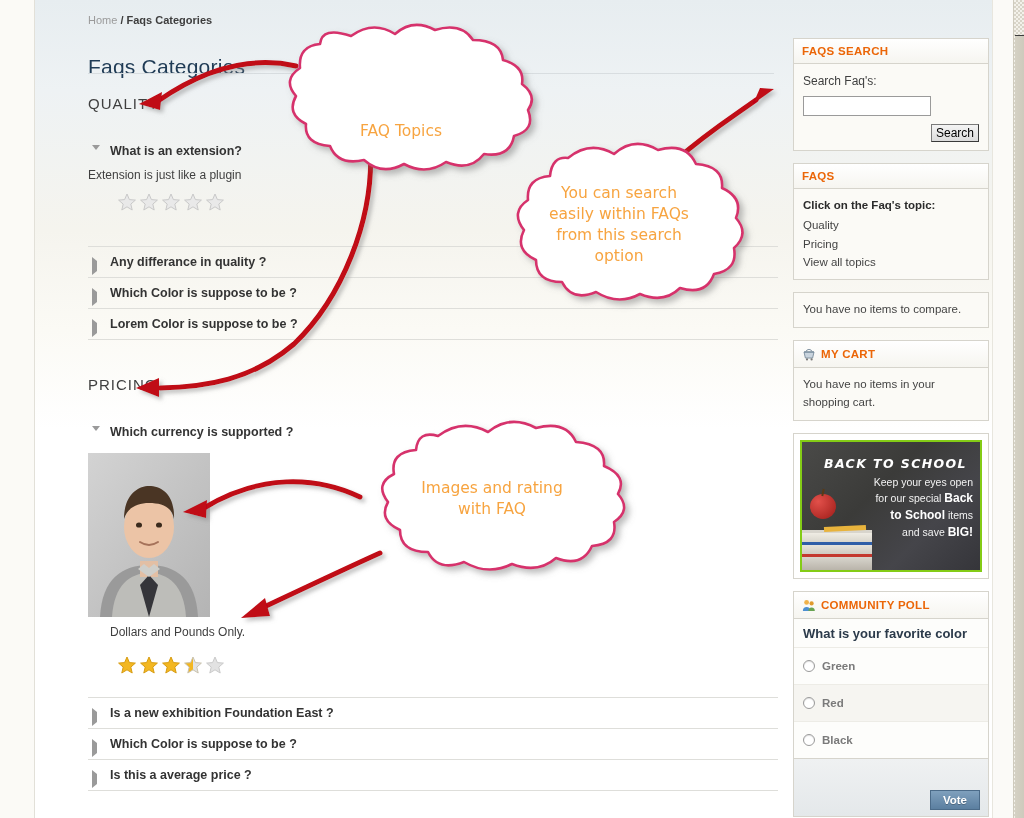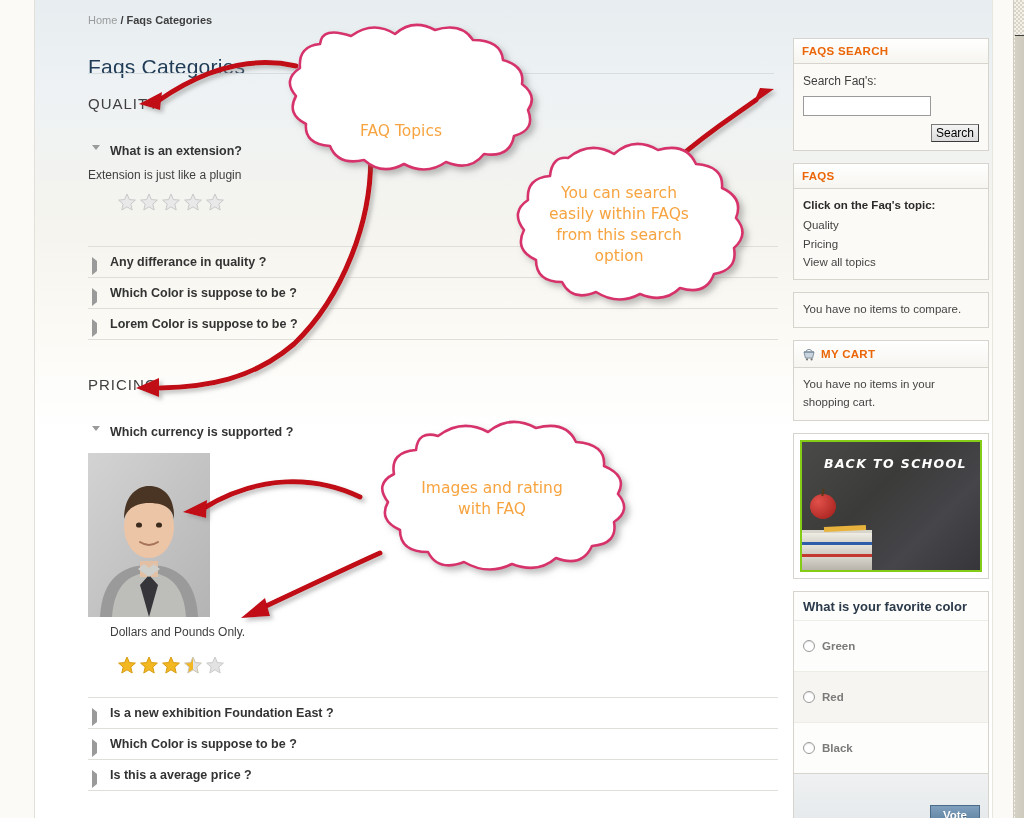--- a/index.html
+++ b/index.html
@@ -158,21 +158,21 @@
   .books{position:absolute;left:0;bottom:0;width:70px;height:52px;}
   .bk{position:absolute;left:0;width:70px;}
   .bk1{bottom:0;height:13px;background:linear-gradient(to bottom,#d8d5cd,#b9b4aa);border-top:3px solid #c4392f;}
   .bk2{bottom:13px;height:12px;background:linear-gradient(to bottom,#e6e3db,#c8c4ba);border-top:3px solid #2f5ea8;}
   .bk3{bottom:25px;height:12px;background:linear-gradient(to bottom,#efece4,#d2cec4);border-top:3px solid #d8d5cd;}
   .pencil{position:absolute;left:22px;bottom:39px;width:42px;height:5px;background:#e8b33c;transform:rotate(-3deg);}
 
   
   .poll-q{font-size:13px;font-weight:bold;color:#2b3a4a;padding:7px 9px 6px;}
   .poll-opt{
-    padding:19px 9px;font-size:11.5px;color:#7a7a7a;font-weight:bold;
+    padding:12px 9px;font-size:11.5px;color:#7a7a7a;font-weight:bold;
     display:flex;align-items:center;gap:7px;border-top:1px solid #edece6;cursor:pointer;
   }
   .poll-opt:nth-child(odd){background:#f6f5f1;}
   .radio{
     width:10px;height:10px;border-radius:50%;border:1px solid #9a9a9a;background:#fff;
     box-shadow:inset 0 1px 1px rgba(0,0,0,.12);flex:0 0 10px;
   }
   .poll-foot{
     background:linear-gradient(to bottom,#eff1f2,#e4e8ea);border-top:1px solid #d6d4cc;
     padding:6px 8px;text-align:right;
@@ -368,31 +368,48 @@
         </div>
         <div class="block-body">
           <span>You have no items in your shopping cart.</span>
         </div>
       </div>
 
       <div class="banner">
         <div class="banner-inner">
           <div class="chalk"></div>
           <div class="chalk-title">BACK TO SCHOOL</div>
+          <div class="chalk-text">
+            <span>Keep your eyes open</span><br>
+            <span>for our special </span><b>Back</b><br>
+            <b>to School</b><span> items</span><br>
+            <span>and save </span><b>BIG!</b>
+          </div>
           <div class="apple"></div>
           <div class="books">
             <div class="bk bk3"></div>
               <div class="bk bk2"></div>
               <div class="bk bk1"></div>
           </div>
           <div class="pencil"></div>
         </div>
       </div>
 
       <div class="block">
+        <div class="block-head">
+          <span class="ico">
+            <svg width="14" height="14" viewBox="0 0 14 14">
+                <circle cx="4.6" cy="4.4" r="2.4" fill="#f0b24a"></circle>
+                <path d="M.9 13 q0-4 3.7-4 q3.7 0 3.7 4 z" fill="#4c8fd1"></path>
+                <circle cx="9.6" cy="5.4" r="2.1" fill="#e09a2e"></circle>
+                <path d="M6.4 13 q0-3.6 3.2-3.6 q3.2 0 3.2 3.6 z" fill="#68a352"></path>
+              </svg>
+          </span>
+          <span>COMMUNITY POLL</span>
+        </div>
         <div style="background:#fdfdfb;">
           <div class="poll-q">What is your favorite color</div>
           <label class="poll-opt">
             <span class="radio"></span>
             <span>Green</span>
           </label>
           <label class="poll-opt">
             <span class="radio"></span>
             <span>Red</span>
           </label>

